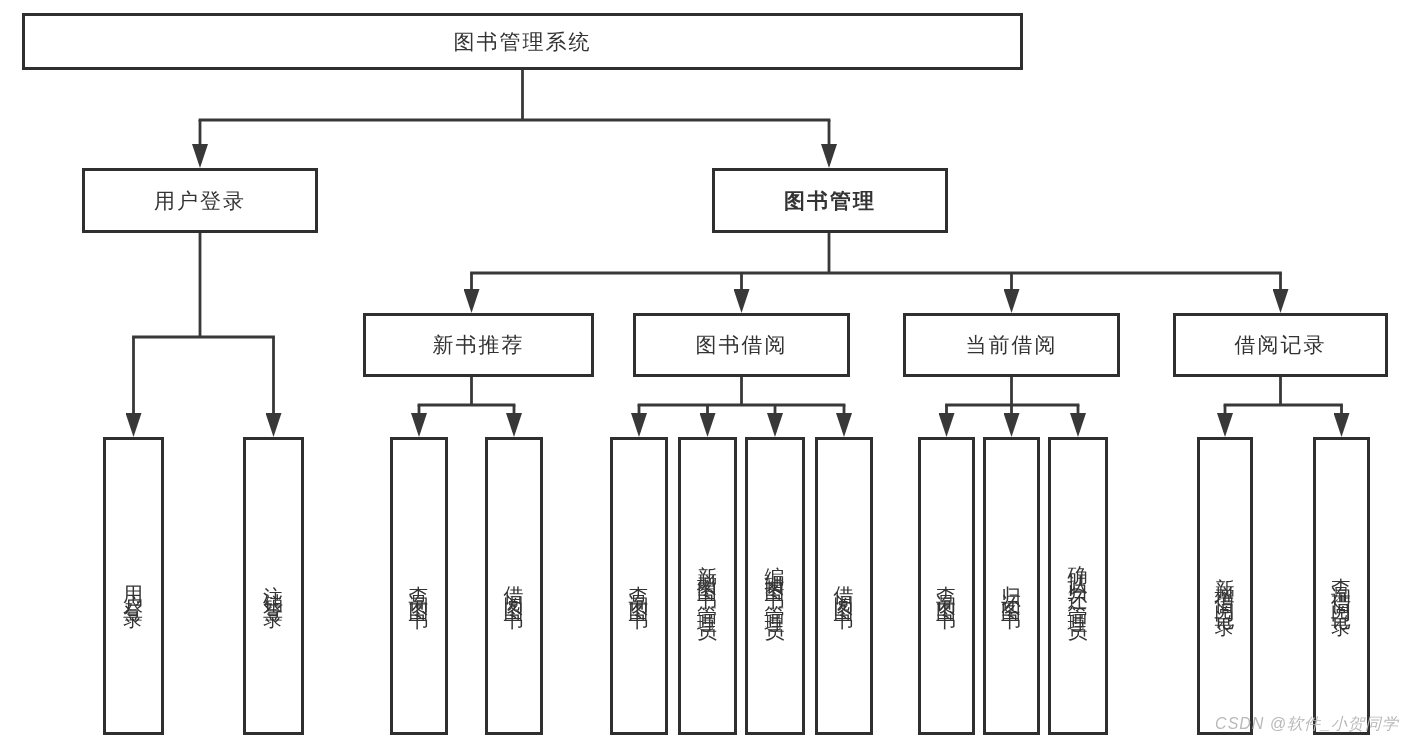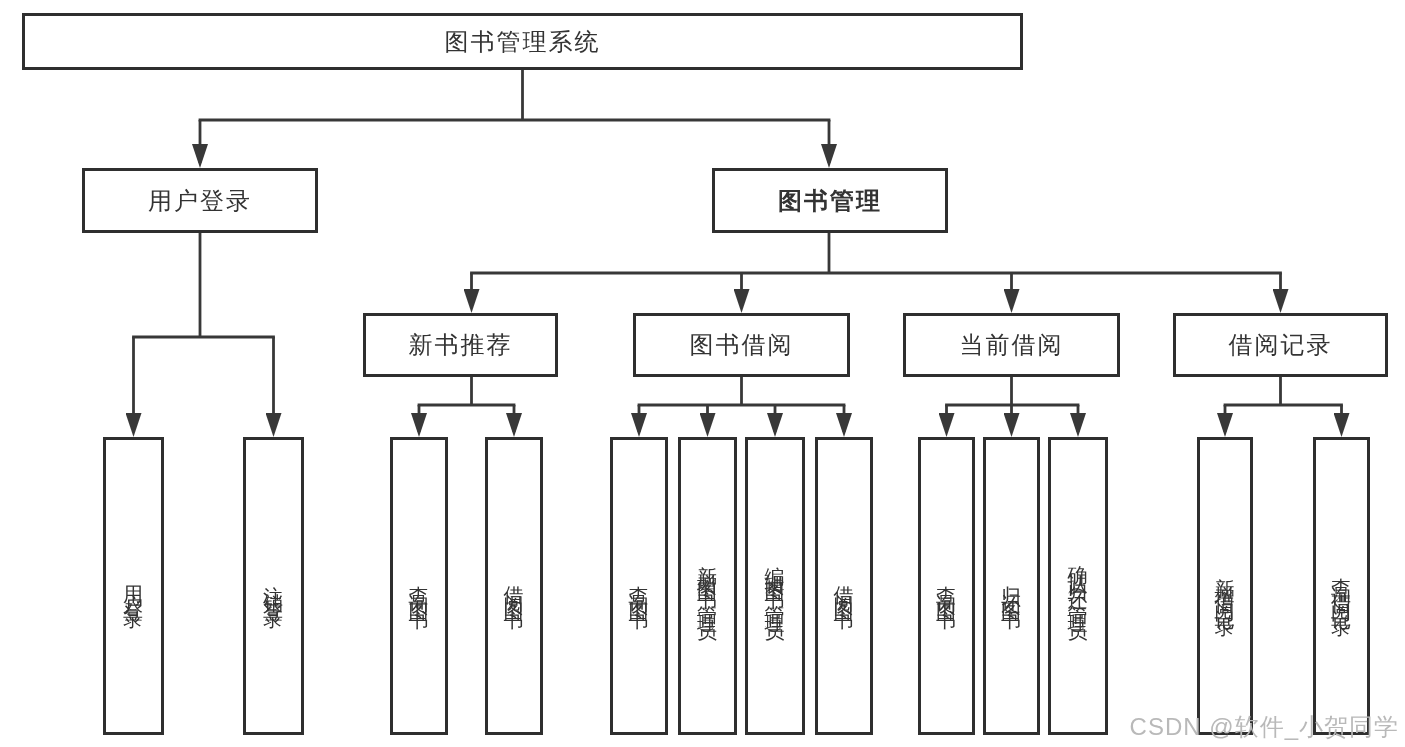--- a/index.html
+++ b/index.html
@@ -14,42 +14,43 @@
   #connectors{position:absolute;left:0;top:0;z-index:1;}
   .box{
     position:absolute;
     box-sizing:border-box;
     border:3px solid #2f2f2f;
     background:#ffffff;
     display:flex;align-items:center;justify-content:center;
     z-index:2;
   }
   .box.h .hl{
-    font-size:24px;
+    font-size:21px;
     letter-spacing:2px;
     color:#333333;
     white-space:nowrap;
   }
   .box.v{top:437px;height:298px;}
   .box.v .vl{
     writing-mode:vertical-rl;
     text-orientation:mixed;
     font-size:20px;
     letter-spacing:8px;
     color:#333333;
     line-height:1;
   }
   #watermark{
     position:absolute;
-    right:6px;bottom:4px;
+    right:6px;bottom:12px;
     z-index:5;
-    font-size:24px;
+    font-size:16px;
     color:#b9b9b9;
     letter-spacing:1px;
     white-space:nowrap;
+    font-style:italic;
   }
   .ln{stroke:#383838;stroke-width:2.8;fill:none;}
 </style>
 </head>
 <body>
 
 <div id="canvas">
 
   <svg id="connectors" width="1405" height="747" viewBox="0 0 1405 747">
     <defs>
@@ -98,21 +99,21 @@
     <span class="hl">图书管理系统</span>
   </div>
 
   <div class="box h" style="left:82px;top:168px;width:236px;height:65px;">
     <span class="hl">用户登录</span>
   </div>
   <div class="box h" style="left:712px;top:168px;width:236px;height:65px;font-weight:bold;">
     <span class="hl">图书管理</span>
   </div>
 
-  <div class="box h" style="left:363px;top:313px;width:195px;height:64px;">
+  <div class="box h" style="left:363px;top:313px;width:231px;height:64px;">
     <span class="hl">新书推荐</span>
   </div>
   <div class="box h" style="left:903px;top:313px;width:217px;height:64px;">
     <span class="hl">当前借阅</span>
   </div>
   <div class="box h" style="left:633px;top:313px;width:217px;height:64px;">
     <span class="hl">图书借阅</span>
   </div>
   <div class="box h" style="left:1173px;top:313px;width:215px;height:64px;">
     <span class="hl">借阅记录</span>

